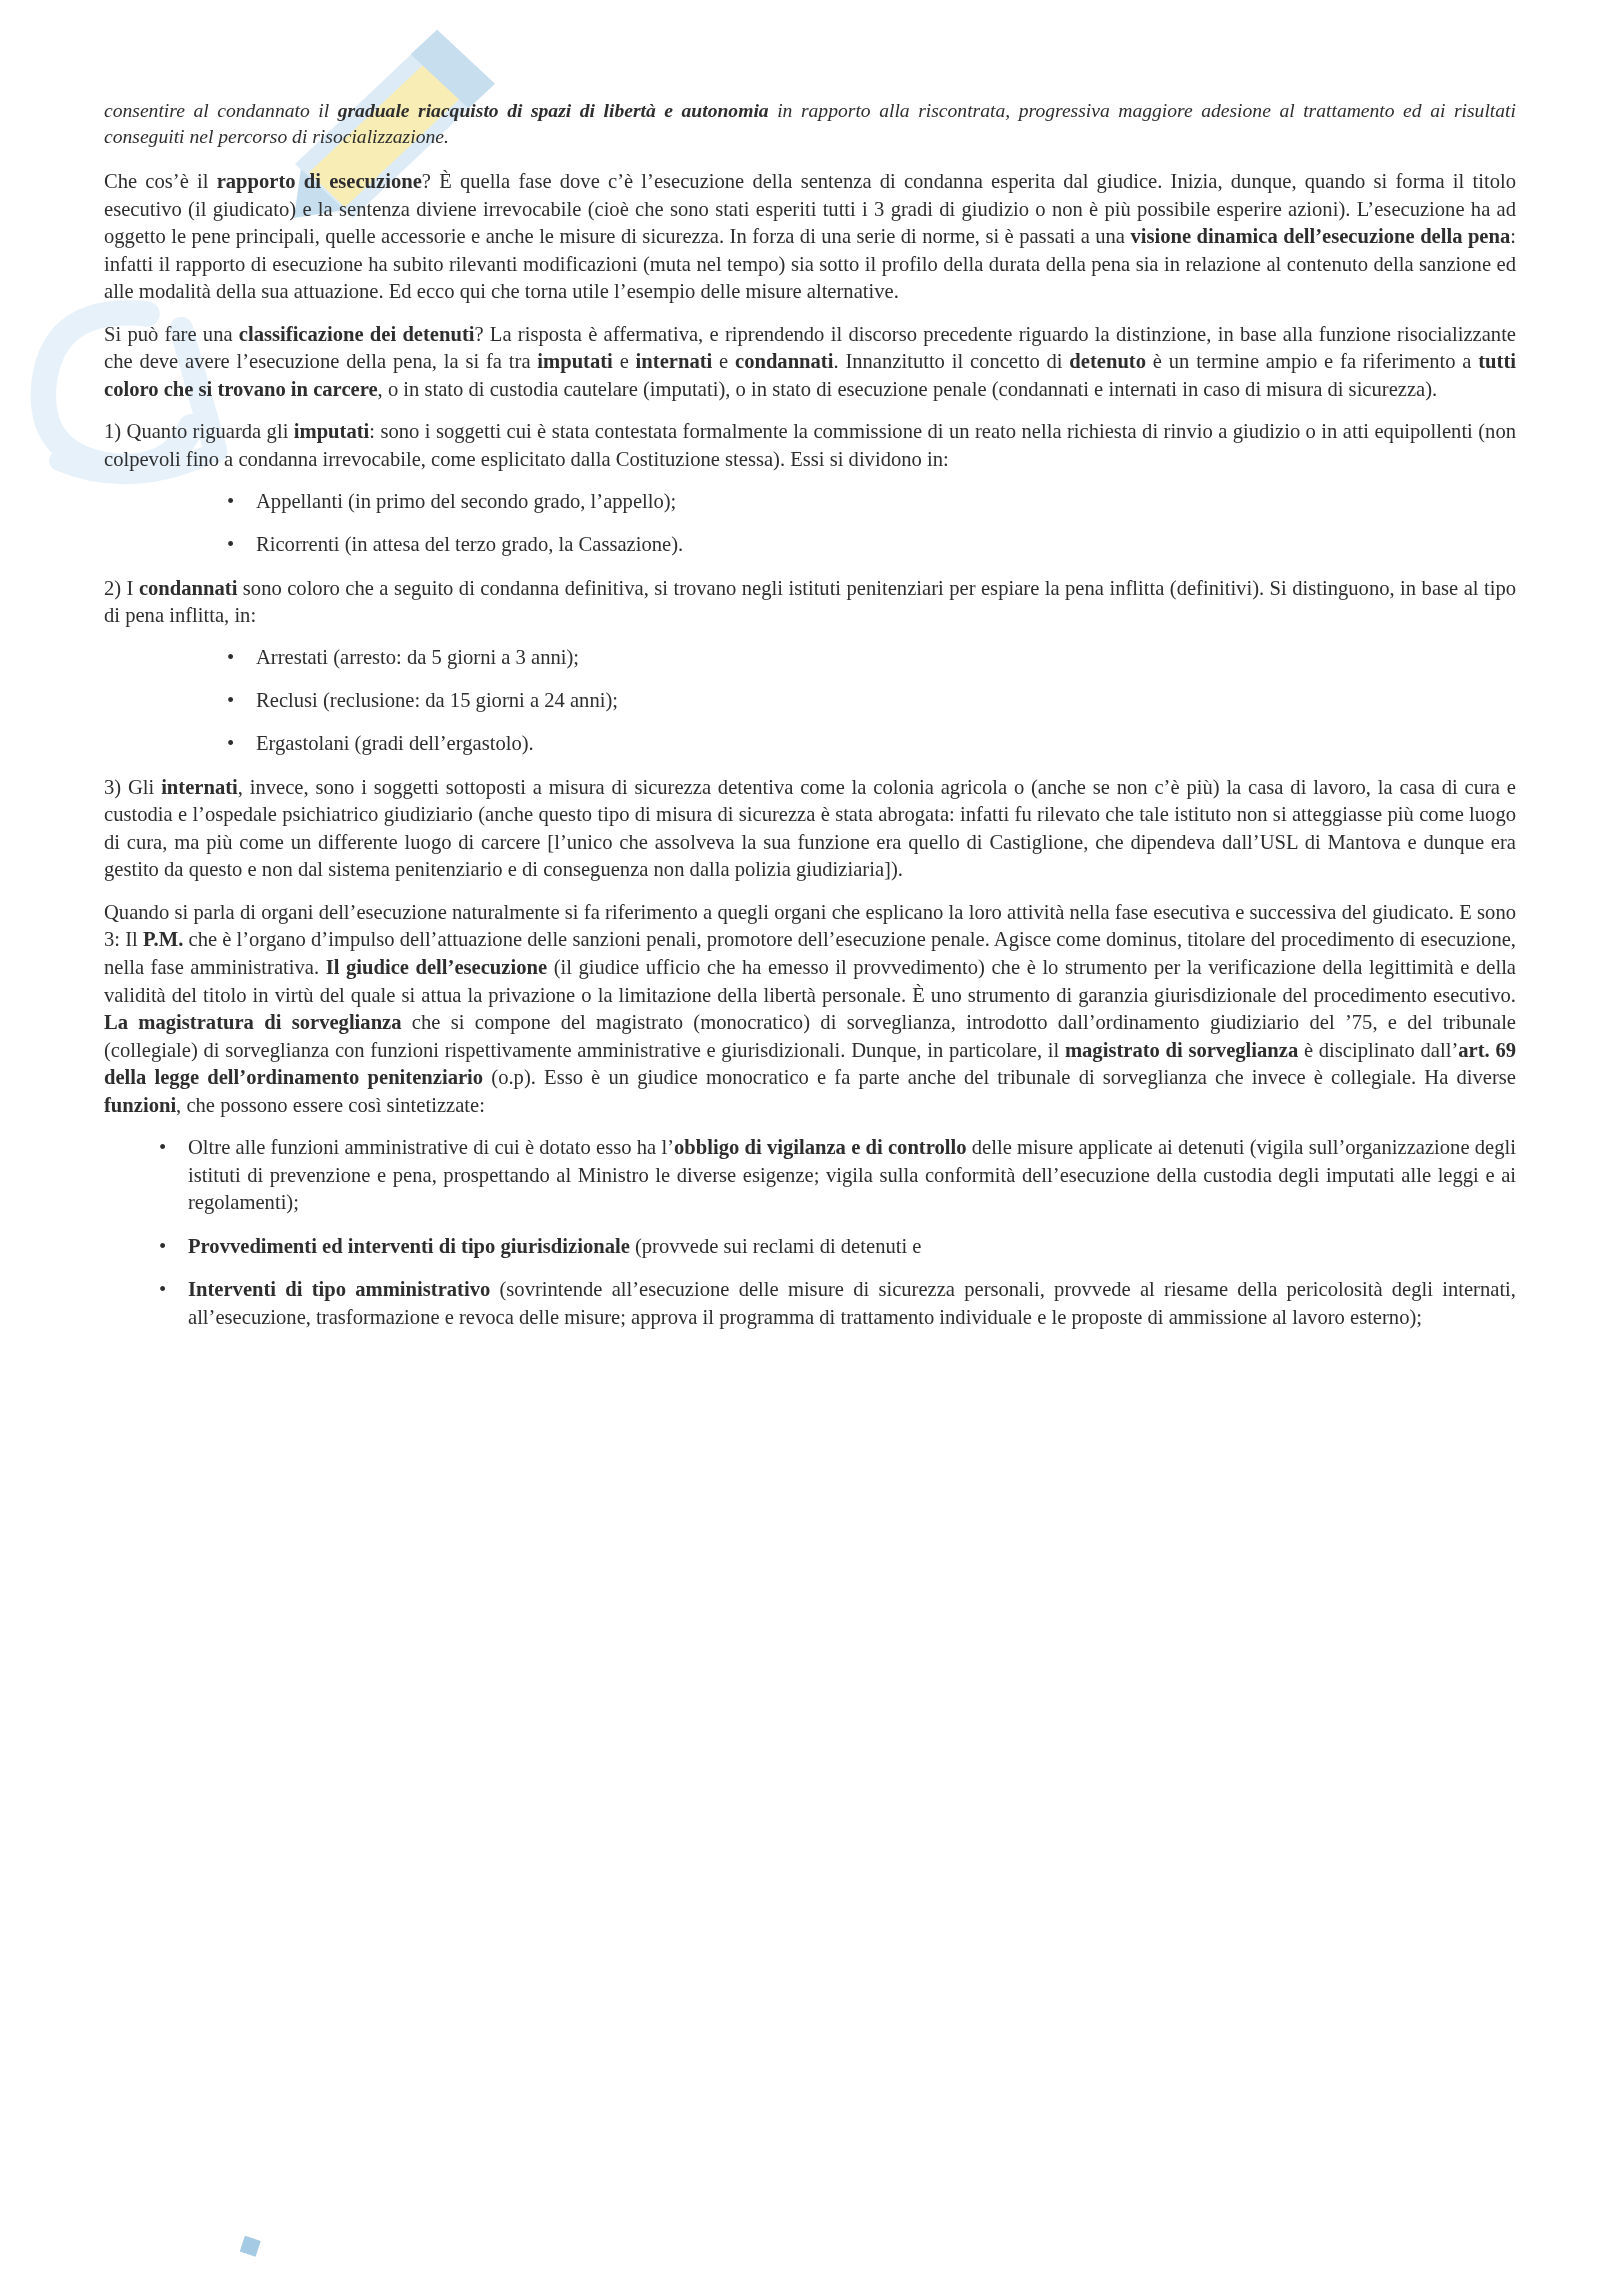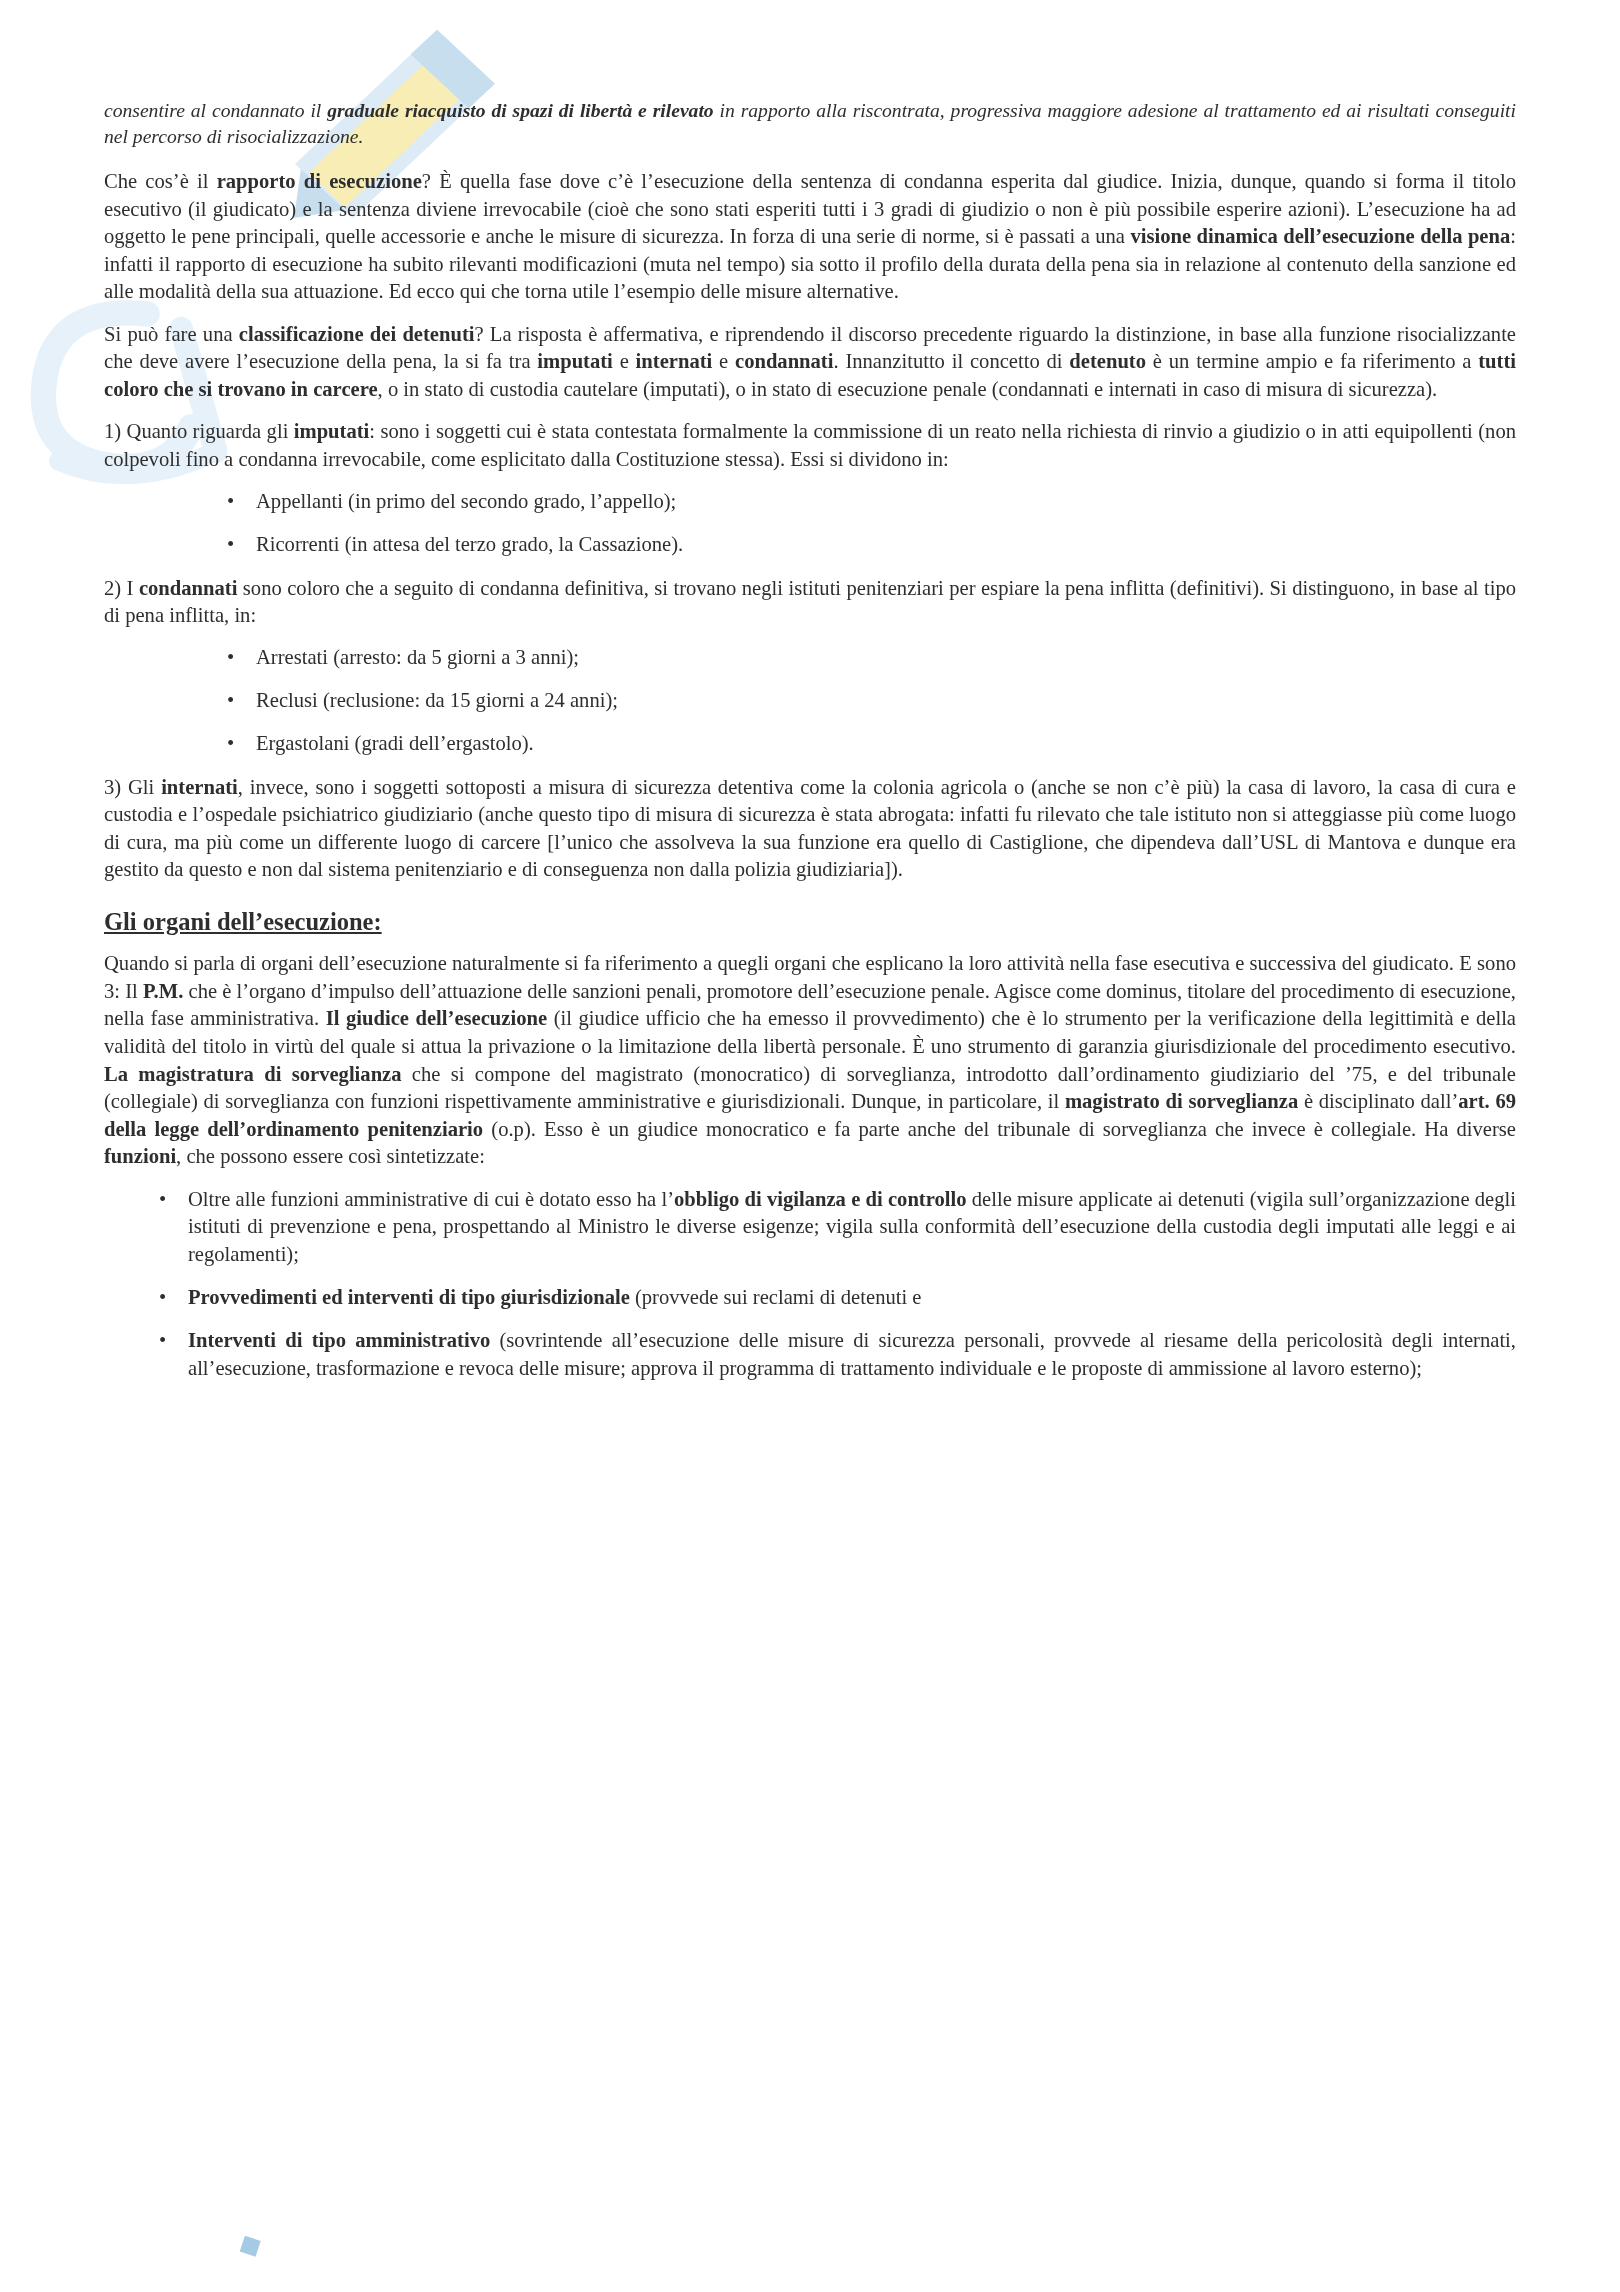--- a/index.html
+++ b/index.html
@@ -64,36 +64,35 @@
       <path d="M185,335 l35,125" stroke-width="24" stroke="#bcd9ef"></path>
       <path d="M60,470 q70,30 150,-5" stroke-width="20" stroke="#bcd9ef"></path>
     </g>
 
     <g opacity="0.8">
       <rect x="247" y="2283" width="17" height="17" transform="rotate(18 255 2291)" fill="#8fbede"></rect>
     </g>
   </svg>
 
   <div class="doc">
-      <p class="intro"><span class="i">consentire al condannato il </span><span class="b i">graduale riacquisto di spazi di libertà e rilevato</span><span class="i"> in rapporto alla riscontrata, progressiva maggiore adesione al trattamento ed ai risultati conseguiti nel percorso di risocializzazione.</span></p>
+      <p class="intro"><span class="i">consentire al condannato il </span><span class="b i">graduale riacquisto di spazi di libertà e autonomia</span><span class="i"> in rapporto alla riscontrata, progressiva maggiore adesione al trattamento ed ai risultati conseguiti nel percorso di risocializzazione.</span></p>
       <p><span>Che cos’è il </span><span class="b">rapporto di esecuzione</span><span>? È quella fase dove c’è l’esecuzione della sentenza di condanna esperita dal giudice. Inizia, dunque, quando si forma il titolo esecutivo (il giudicato) e la sentenza diviene irrevocabile (cioè che sono stati esperiti tutti i 3 gradi di giudizio o non è più possibile esperire azioni). L’esecuzione ha ad oggetto le pene principali, quelle accessorie e anche le misure di sicurezza. In forza di una serie di norme, si è passati a una </span><span class="b">visione dinamica dell’esecuzione della pena</span><span>: infatti il rapporto di esecuzione ha subito rilevanti modificazioni (muta nel tempo) sia sotto il profilo della durata della pena sia in relazione al contenuto della sanzione ed alle modalità della sua attuazione. Ed ecco qui che torna utile l’esempio delle misure alternative.</span></p>
       <p><span>Si può fare una </span><span class="b">classificazione dei detenuti</span><span>? La risposta è affermativa, e riprendendo il discorso precedente riguardo la distinzione, in base alla funzione risocializzante che deve avere l’esecuzione della pena, la si fa tra </span><span class="b">imputati</span><span> e </span><span class="b">internati</span><span> e </span><span class="b">condannati</span><span>. Innanzitutto il concetto di </span><span class="b">detenuto</span><span> è un termine ampio e fa riferimento a </span><span class="b">tutti coloro che si trovano in carcere</span><span>, o in stato di custodia cautelare (imputati), o in stato di esecuzione penale (condannati e internati in caso di misura di sicurezza).</span></p>
       <p><span>1) Quanto riguarda gli </span><span class="b">imputati</span><span>: sono i soggetti cui è stata contestata formalmente la commissione di un reato nella richiesta di rinvio a giudizio o in atti equipollenti (non colpevoli fino a condanna irrevocabile, come esplicitato dalla Costituzione stessa). Essi si dividono in:</span></p>
       <ul class="blist indent-deep">
         <li><span>Appellanti (in primo del secondo grado, l’appello);</span></li>
         <li><span>Ricorrenti (in attesa del terzo grado, la Cassazione).</span></li>
       </ul>
       <p class="attached"><span>2) I </span><span class="b">condannati</span><span> sono coloro che a seguito di condanna definitiva, si trovano negli istituti penitenziari per espiare la pena inflitta (definitivi). Si distinguono, in base al tipo di pena inflitta, in:</span></p>
       <ul class="blist indent-deep">
         <li><span>Arrestati (arresto: da 5 giorni a 3 anni);</span></li>
         <li><span>Reclusi (reclusione: da 15 giorni a 24 anni);</span></li>
         <li><span>Ergastolani (gradi dell’ergastolo).</span></li>
       </ul>
       <p><span>3) Gli </span><span class="b">internati</span><span>, invece, sono i soggetti sottoposti a misura di sicurezza detentiva come la colonia agricola o (anche se non c’è più) la casa di lavoro, la casa di cura e custodia e l’ospedale psichiatrico giudiziario (anche questo tipo di misura di sicurezza è stata abrogata: infatti fu rilevato che tale istituto non si atteggiasse più come luogo di cura, ma più come un differente luogo di carcere [l’unico che assolveva la sua funzione era quello di Castiglione, che dipendeva dall’USL di Mantova e dunque era gestito da questo e non dal sistema penitenziario e di conseguenza non dalla polizia giudiziaria]).</span></p>
-      <h2><span>Gli organi dell’esecuzione:</span></h2>
       <p><span>Quando si parla di organi dell’esecuzione naturalmente si fa riferimento a quegli organi che esplicano la loro attività nella fase esecutiva e successiva del giudicato. E sono 3: Il </span><span class="b">P.M.</span><span> che è l’organo d’impulso dell’attuazione delle sanzioni penali, promotore dell’esecuzione penale. Agisce come dominus, titolare del procedimento di esecuzione, nella fase amministrativa. </span><span class="b">Il giudice dell’esecuzione</span><span> (il giudice ufficio che ha emesso il provvedimento) che è lo strumento per la verificazione della legittimità e della validità del titolo in virtù del quale si attua la privazione o la limitazione della libertà personale. È uno strumento di garanzia giurisdizionale del procedimento esecutivo. </span><span class="b">La magistratura di sorveglianza</span><span> che si compone del magistrato (monocratico) di sorveglianza, introdotto dall’ordinamento giudiziario del ’75, e del tribunale (collegiale) di sorveglianza con funzioni rispettivamente amministrative e giurisdizionali. Dunque, in particolare, il </span><span class="b">magistrato di sorveglianza</span><span> è disciplinato dall’</span><span class="b">art. 69 della legge dell’ordinamento penitenziario</span><span> (o.p). Esso è un giudice monocratico e fa parte anche del tribunale di sorveglianza che invece è collegiale. Ha diverse </span><span class="b">funzioni</span><span>, che possono essere così sintetizzate:</span></p>
       <ul class="blist indent-mid">
         <li><span>Oltre alle funzioni amministrative di cui è dotato esso ha l’</span><span class="b">obbligo di vigilanza e di controllo</span><span> delle misure applicate ai detenuti (vigila sull’organizzazione degli istituti di prevenzione e pena, prospettando al Ministro le diverse esigenze; vigila sulla conformità dell’esecuzione della custodia degli imputati alle leggi e ai regolamenti);</span></li>
         <li><span class="b">Provvedimenti ed interventi di tipo giurisdizionale</span><span> (provvede sui reclami di detenuti e</span></li>
         <li><span class="b">Interventi di tipo amministrativo</span><span> (sovrintende all’esecuzione delle misure di sicurezza personali, provvede al riesame della pericolosità degli internati, all’esecuzione, trasformazione e revoca delle misure; approva il programma di trattamento individuale e le proposte di ammissione al lavoro esterno);</span></li>
       </ul>
     </div>
 
 </div>
 

